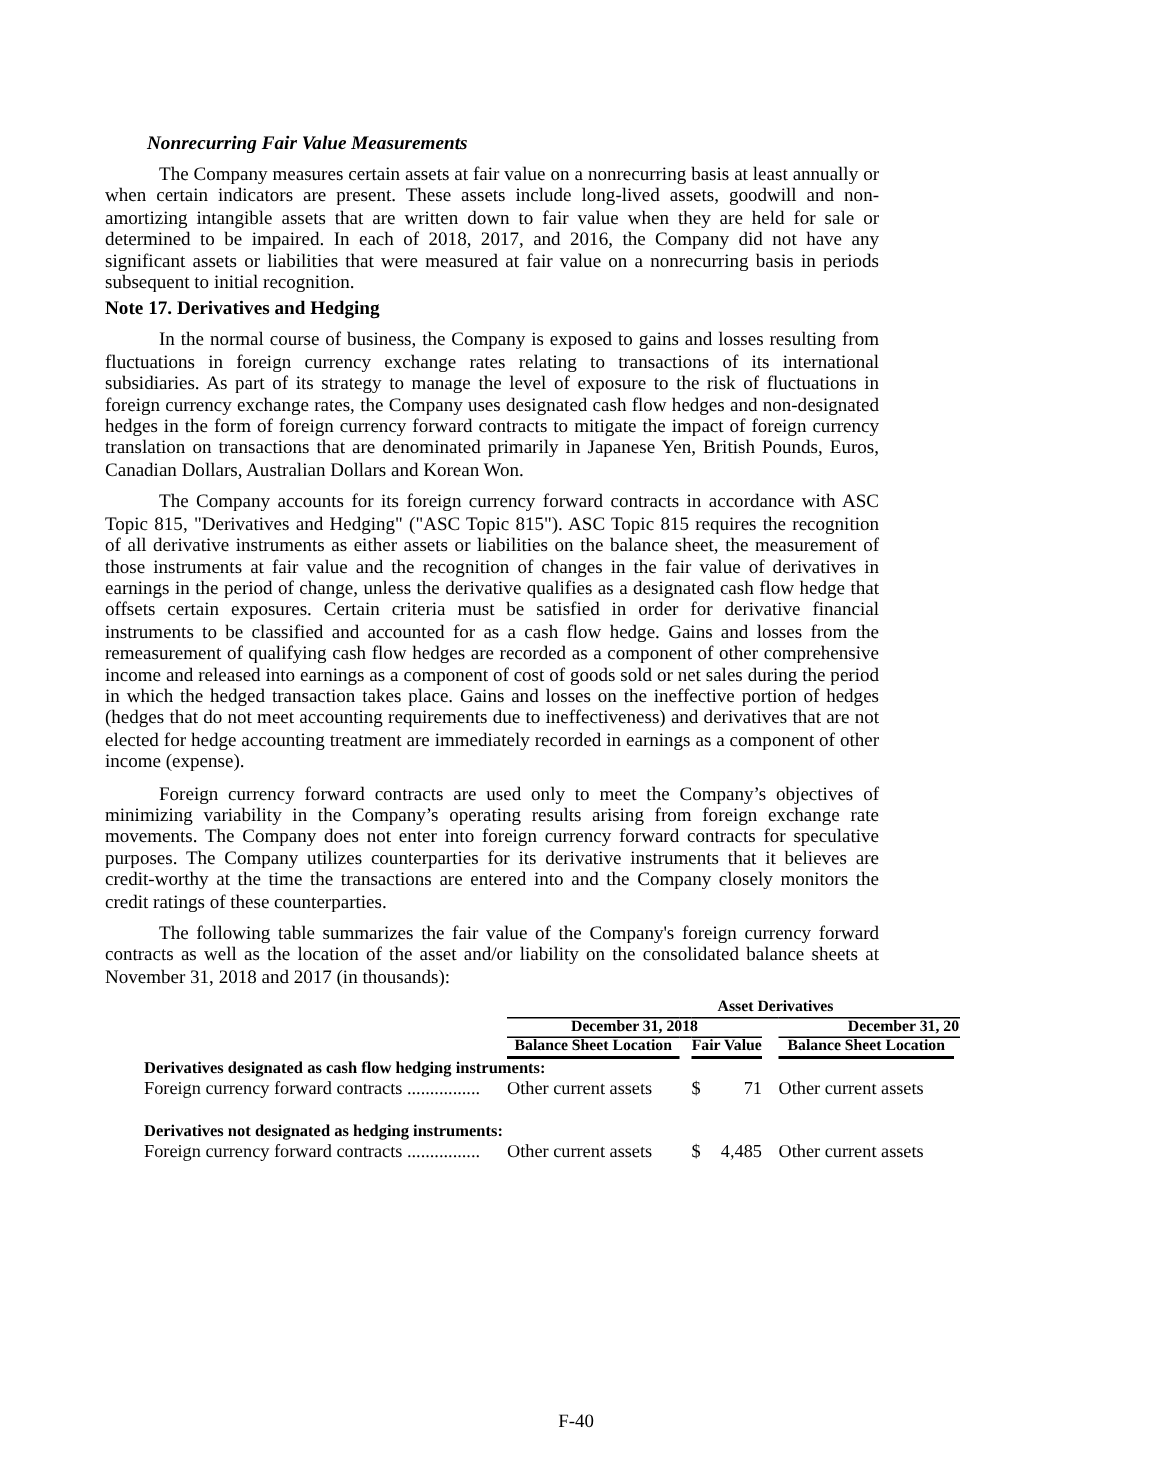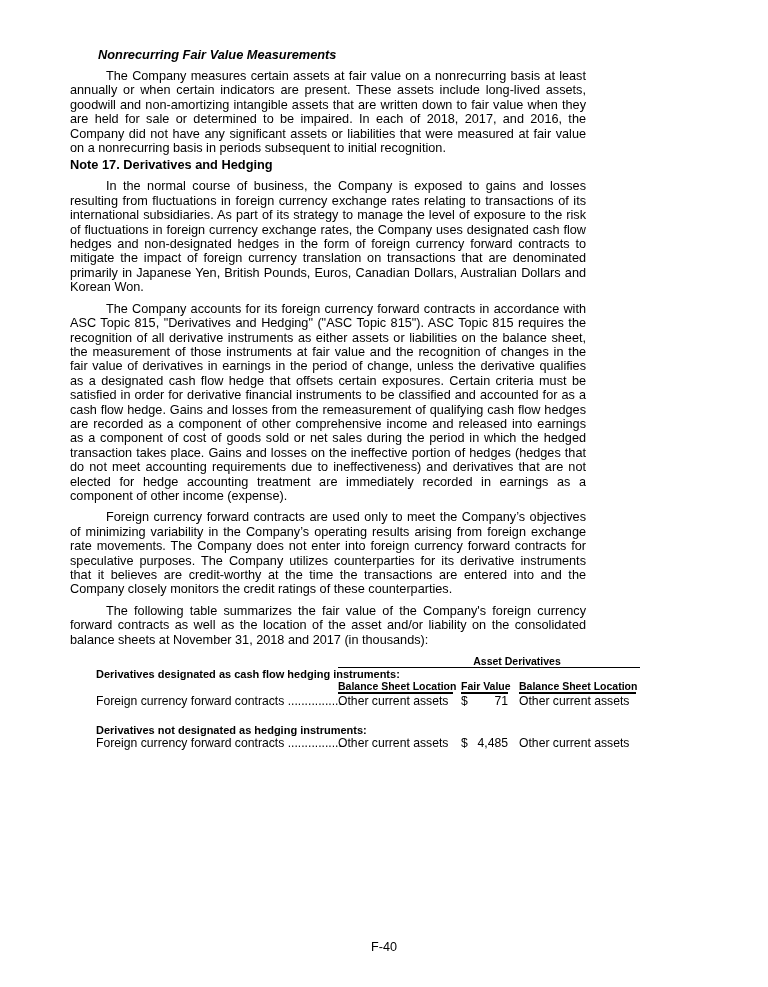--- a/index.html
+++ b/index.html
@@ -1,23 +1,23 @@
 <!DOCTYPE html>
 <html><head>
 <meta charset="utf-8">
 <style>
   html,body { margin:0; padding:0; background:#ffffff; }
   .page {
     position:relative;
     width:640px; height:987px;
     background:#ffffff;
     color:#000;
-    font-family:Liberation Sans, sans-serif;
+    font-family:Liberation Serif, serif;
     box-sizing:border-box;
-    padding:48px 54px 0 70px;
+    padding:88px 54px 0 70px;
     overflow:hidden;
   }
   .h-italic {
     font-size:12.8px; line-height:14px;
     font-weight:bold; font-style:italic;
     margin:0; text-indent:28px;
   }
   .h-note {
     font-size:12.8px; line-height:14px;
     font-weight:bold;
@@ -78,34 +78,40 @@
       <col style="width:8px">
       <col style="width:52px">
     </colgroup>
 
     <tbody>
         <tr>
       <td></td>
       <td colspan="7" class="t-title">Asset Derivatives</td>
     </tr>
 
-
     <tr>
-      <td colspan="8" class="t-group">Derivatives designated as cash flow hedging instruments:</td>
+      <td></td>
+      <td colspan="3" class="t-period">December 31, 2018</td>
+      <td></td>
+      <td colspan="3" class="t-period">December 31, 2017</td>
     </tr>
 
     <tr>
       <td></td>
       <td class="t-col">Balance Sheet Location</td>
       <td></td>
       <td class="t-col">Fair Value</td>
       <td></td>
       <td class="t-col">Balance Sheet Location</td>
       <td></td>
       <td class="t-col">Fair Value</td>
+    </tr>
+
+    <tr>
+      <td colspan="8" class="t-group">Derivatives designated as cash flow hedging instruments:</td>
     </tr>
 
     <tr class="r-data">
       <td class="t-item">Foreign currency forward contracts ................</td>
       <td class="t-loc">Other current assets</td>
       <td></td>
       <td>
         <div class="money">
           <span>$</span>
           <span>71</span>

